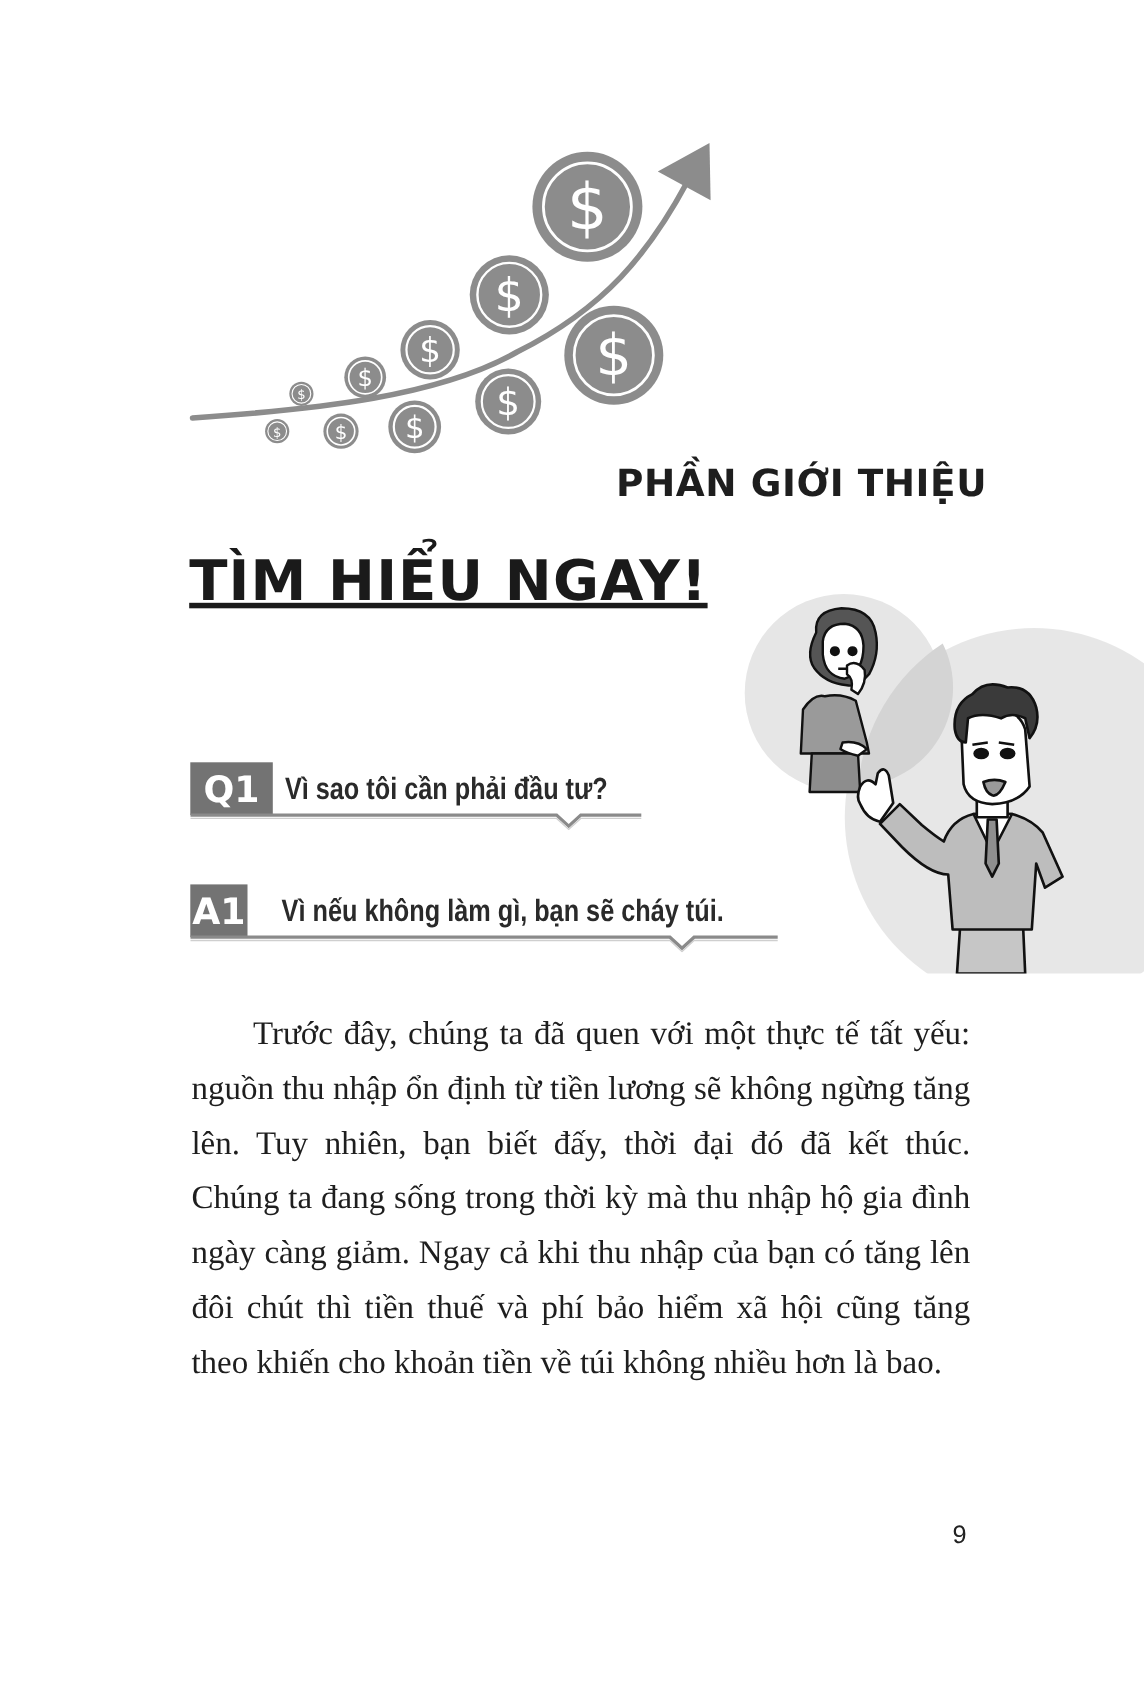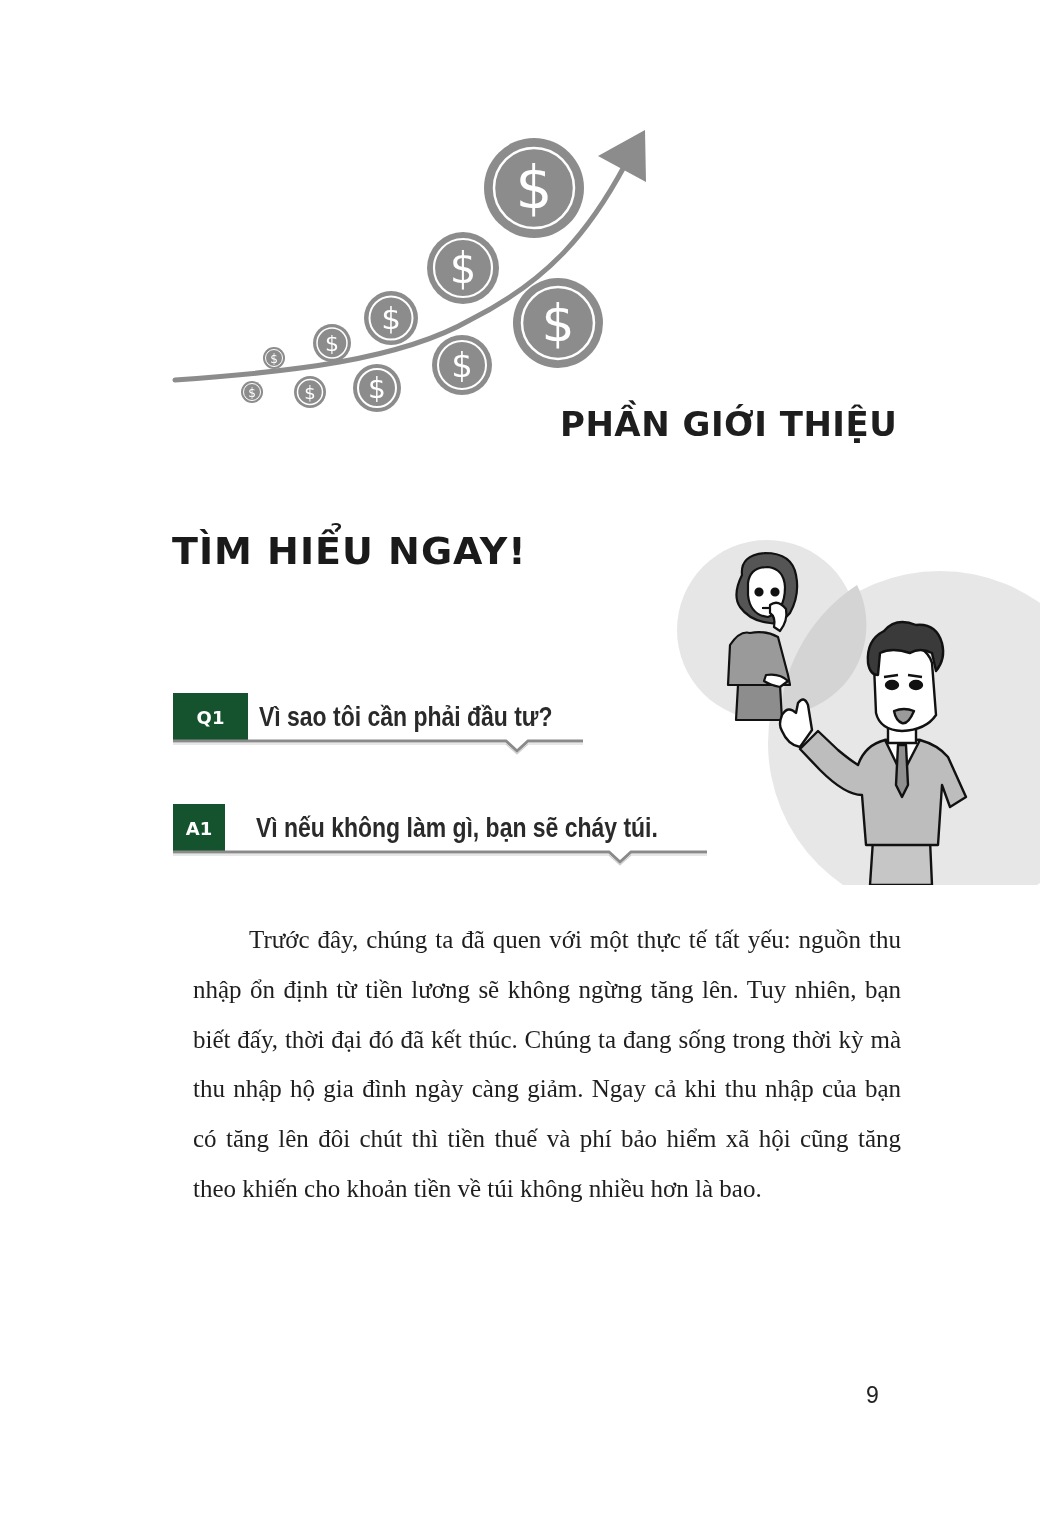--- a/index.html
+++ b/index.html
@@ -2,50 +2,50 @@
 <html><head>
 <meta charset="utf-8">
 <style>
   html, body { margin: 0; padding: 0; background: #ffffff; }
   body { width: 1040px; height: 1528px; position: relative; overflow: hidden; }
   .page { position: absolute; left: 0; top: 0; width: 1040px; height: 1528px; background: #ffffff; }
 
   .hero-graphic { position: absolute; left: 170px; top: 120px; width: 490px; height: 300px; }
 
   .section-label {
-    position: absolute; left: 560px; top: 404px; width: 322px; text-align: right;
+    position: absolute; left: 560px; top: 420px; width: 322px; text-align: right;
     font-family: "DejaVu Sans", sans-serif; font-weight: bold; font-size: 34px;
     color: #1e1e1e; letter-spacing: 0.5px; white-space: nowrap;
   }
   .page-title {
-    position: absolute; left: 172px; top: 529px;
-    font-family: "DejaVu Sans", sans-serif; font-weight: bold; font-size: 38px;
-    color: #1a1a1a; letter-spacing: 1px; white-space: nowrap;
+    position: absolute; left: 172px; top: 499px;
+    font-family: "DejaVu Sans", sans-serif; font-weight: bold; font-size: 51px;
+    color: #1a1a1a; letter-spacing: 1px; white-space: nowrap; text-decoration: underline;
   }
 
   .illustration { position: absolute; left: 670px; top: 535px; width: 370px; height: 350px; }
 
   .qa-row { position: absolute; left: 173px; height: 62px; }
   .qa-badge {
     position: absolute; left: 0; top: 0; height: 48px;
-    background: #14532d; color: #ffffff;
-    font-family: "DejaVu Sans", sans-serif; font-weight: bold; font-size: 18px;
+    background: #737373; color: #ffffff;
+    font-family: "DejaVu Sans", sans-serif; font-weight: bold; font-size: 33px;
     display: flex; align-items: center; justify-content: center;
   }
   .qa-text {
     position: absolute; top: 0; height: 48px; display: flex; align-items: center;
     font-family: "Liberation Sans", sans-serif; font-weight: bold; font-size: 28px;
     color: #2a2a2a; white-space: nowrap; transform: scaleX(0.82); transform-origin: left center;
   }
   .qa-rule { position: absolute; left: 0; top: 46px; }
 
   .body-text {
     position: absolute; left: 174px; top: 915px; width: 708px;
-    font-family: "Liberation Serif", serif; font-size: 25px; line-height: 49.8px;
-    color: #1e1e1e; text-align: justify; text-align-last: left; margin-left: 19px;
+    font-family: "Liberation Serif", serif; font-size: 30px; line-height: 49.8px;
+    color: #1e1e1e; text-align: justify; text-align-last: left;
   }
   .body-text p { margin: 0; text-indent: 56px; }
 
   .page-number {
     position: absolute; left: 866px; top: 1382px;
     font-family: "Liberation Sans", sans-serif; font-size: 23px; color: #222;
   }
 </style>
 </head>
 <body>

